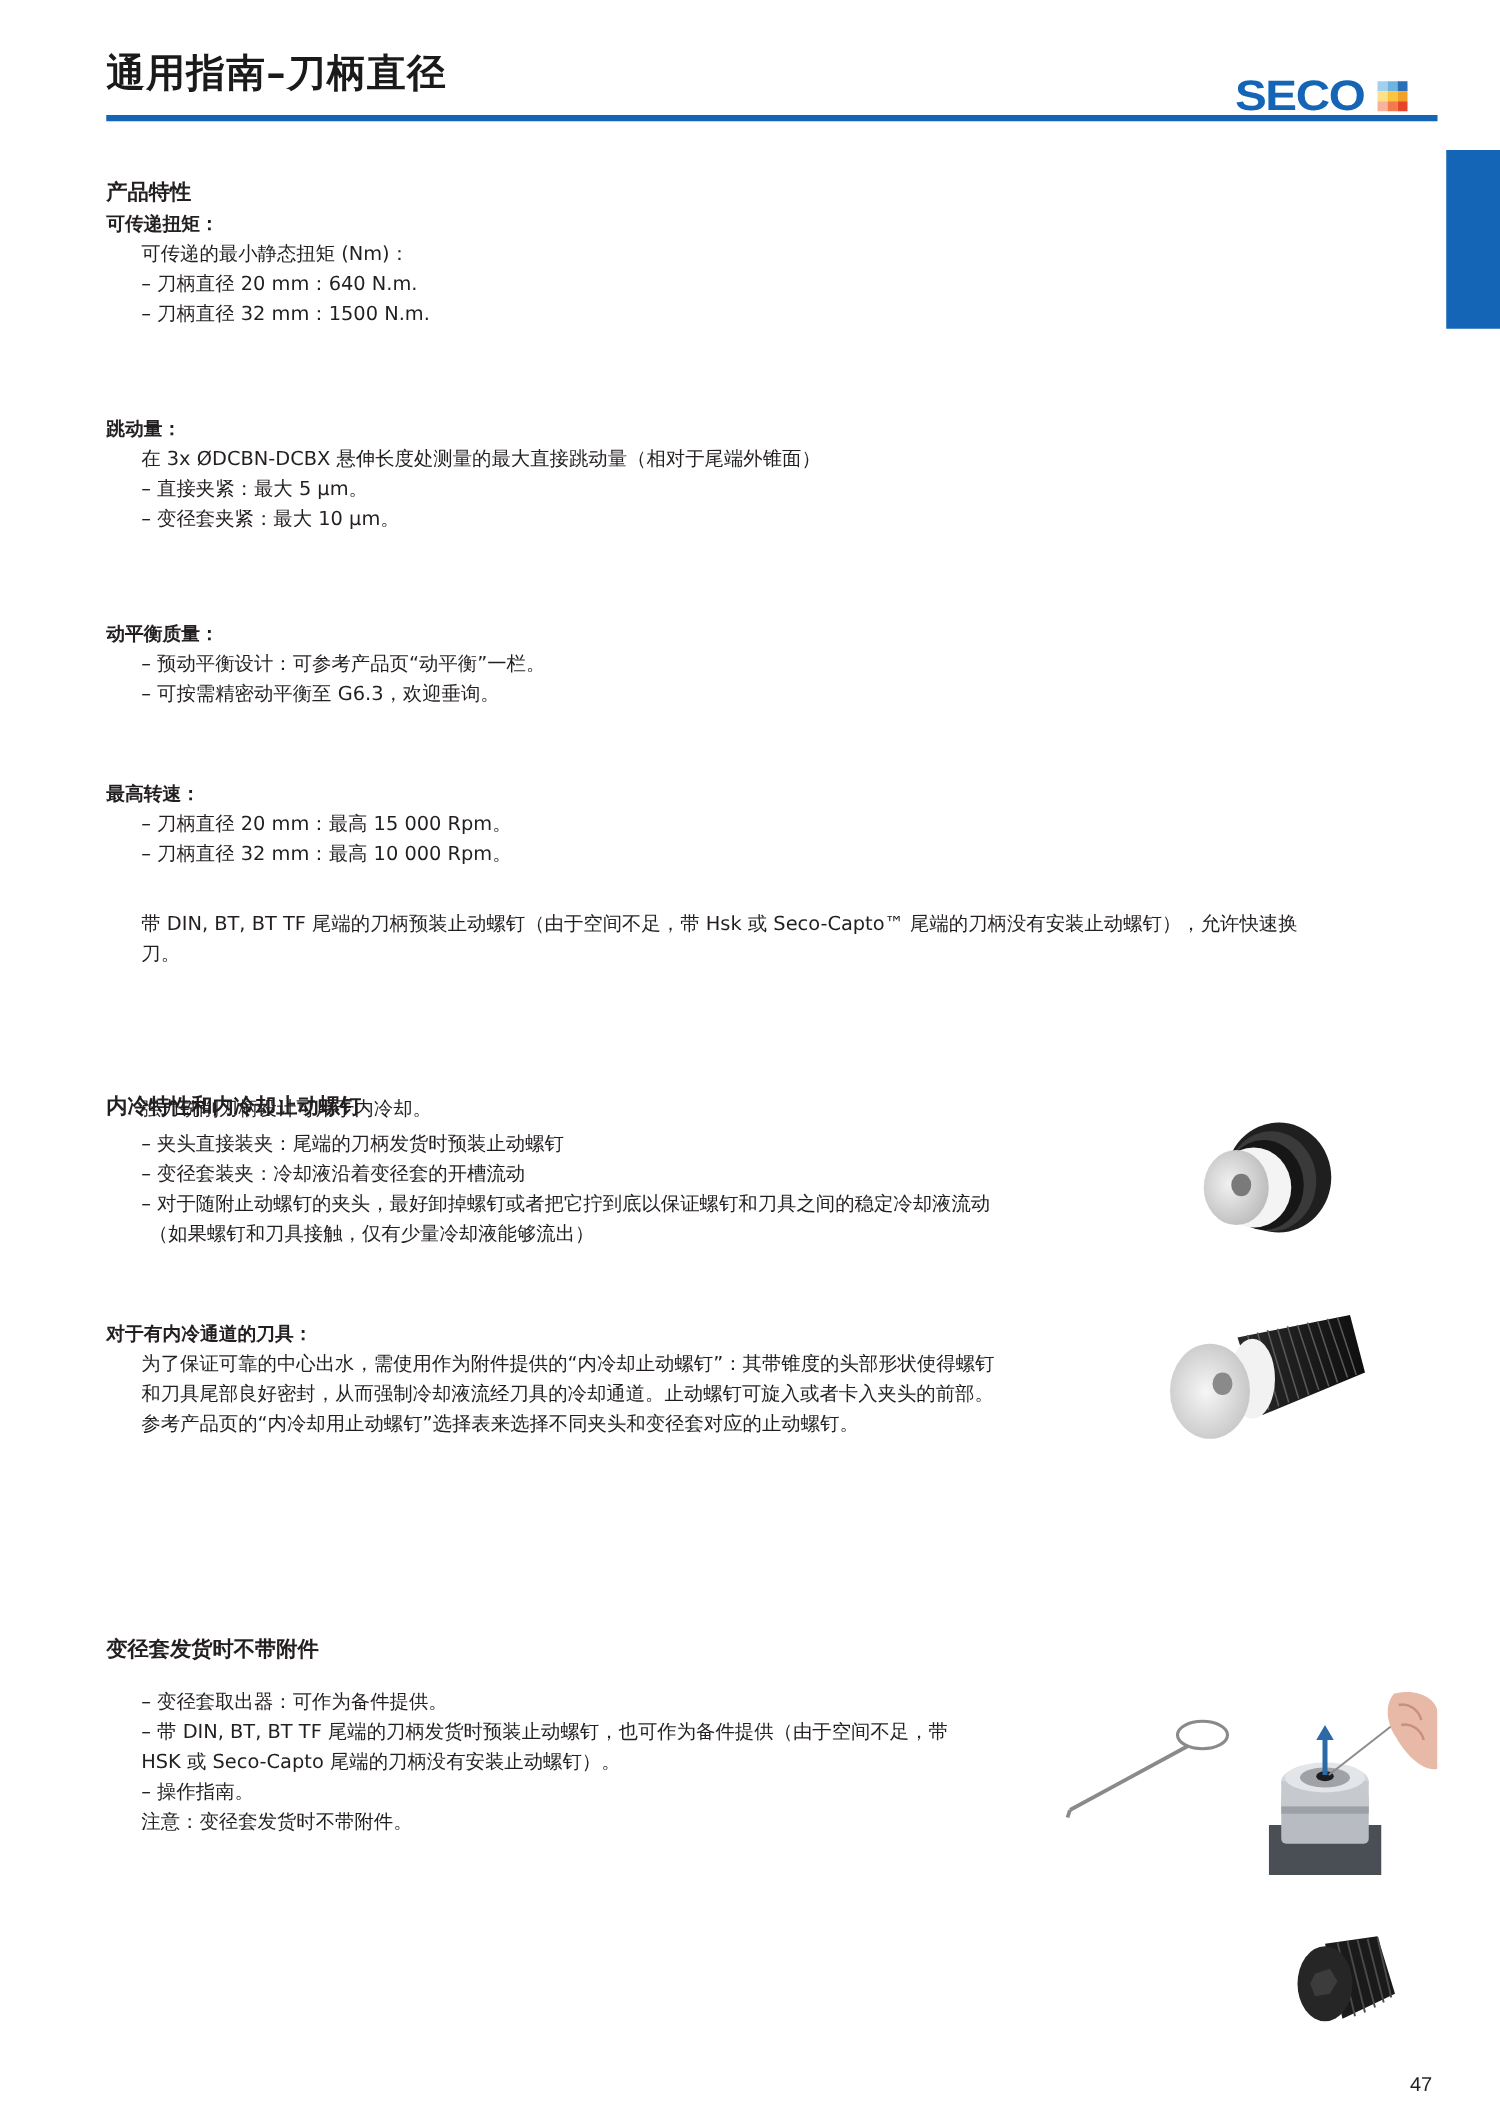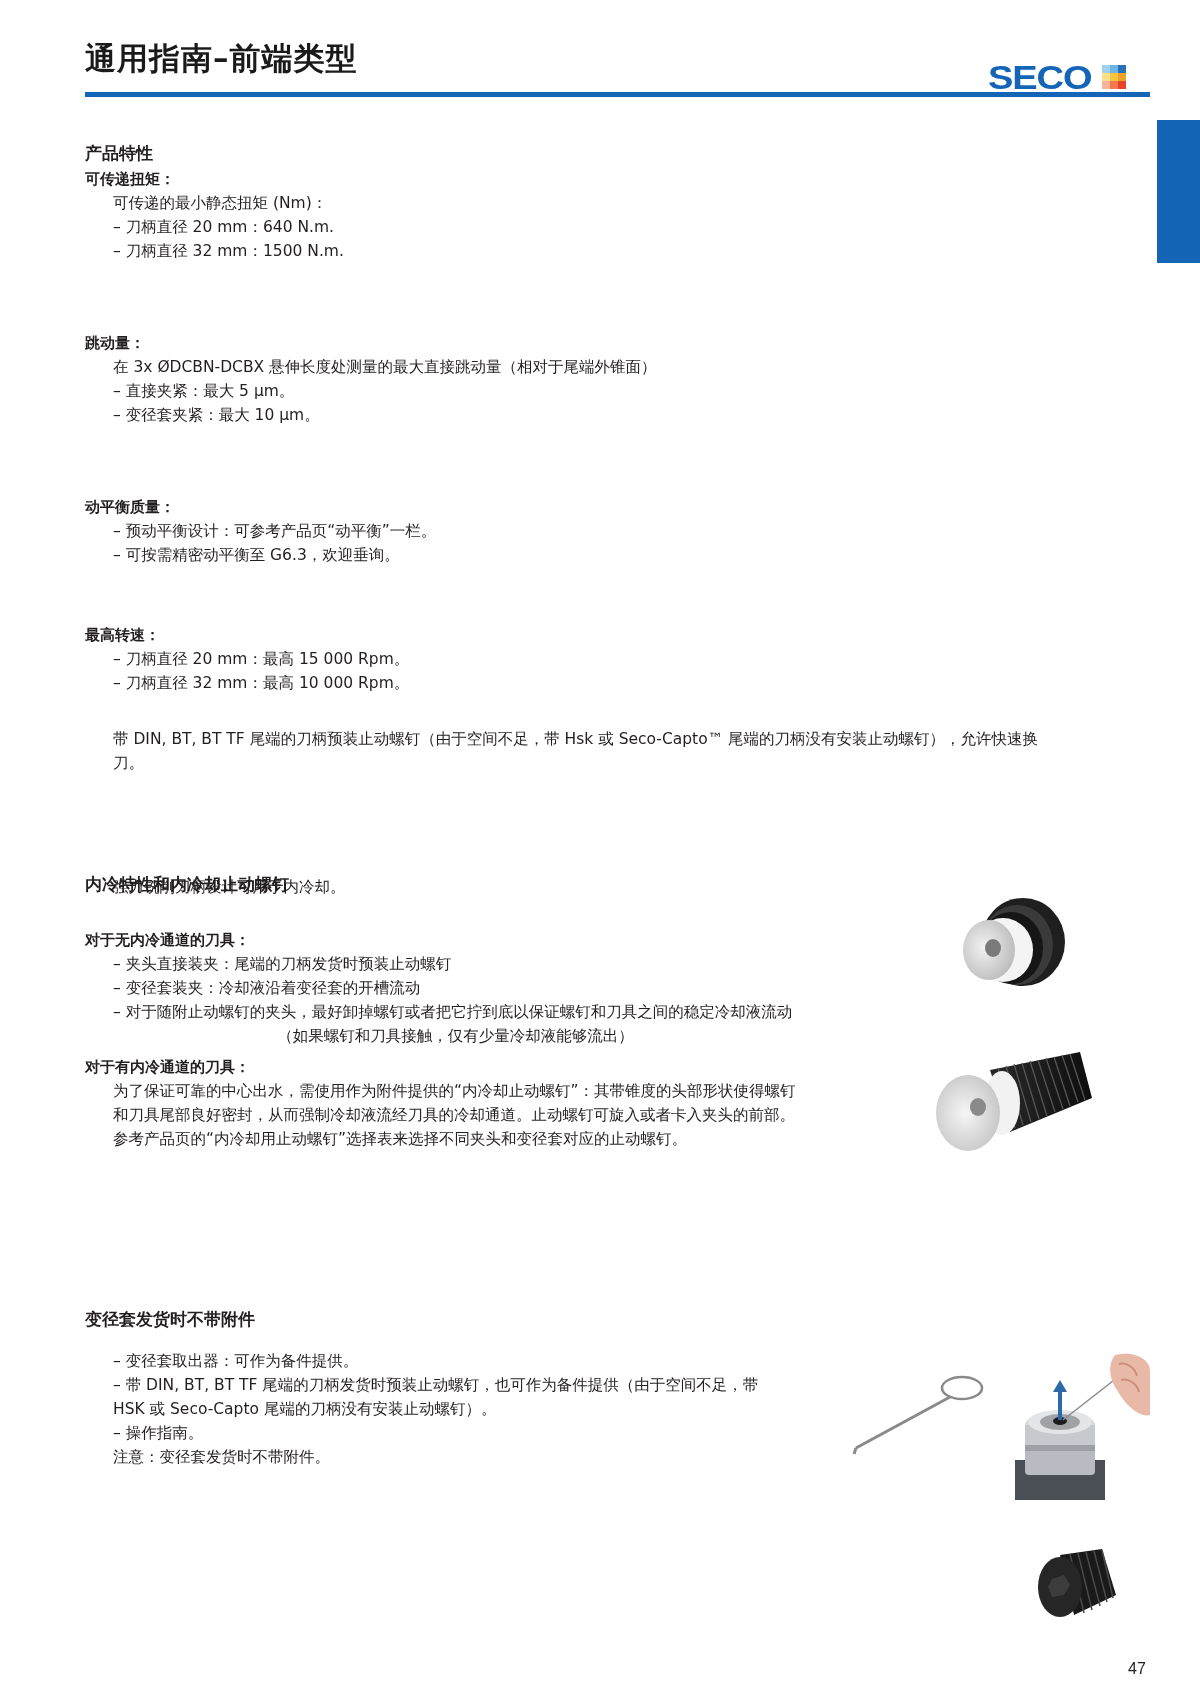--- a/index.html
+++ b/index.html
@@ -42,21 +42,21 @@
 
   .img-box { position: absolute; }
   .page-num {
     left: 1128px; top: 1660px; font-size: 16px;
     font-family: "Liberation Sans", sans-serif; color: #231f20;
   }
 </style>
 </head>
 <body>
 
-<div class="abs title">通用指南–前端类型</div>
+<div class="abs title">通用指南–刀柄直径</div>
 
 <div class="abs logo">
   <span class="logo-text">SECO</span>
   <div class="logo-grid">
     <span style="background:#9fd0ef"></span>
       <span style="background:#6fb3e0"></span>
       <span style="background:#2a6fb8"></span>
     <span style="background:#fde08a"></span>
       <span style="background:#f9c43f"></span>
       <span style="background:#f0a12a"></span>
@@ -99,25 +99,24 @@
 
 <div class="abs block" style="top:727px; width:1040px;">
   <div class="line">带 DIN, BT, BT TF 尾端的刀柄预装止动螺钉（由于空间不足，带 Hsk 或 Seco-Capto™ 尾端的刀柄没有安装止动螺钉），允许快速换</div>
   <div class="line">刀。</div>
 </div>
 
 <div class="abs sec-title" style="left:85px; top:837px;margin-top:36px;">内冷特性和内冷却止动螺钉</div>
 <div class="abs line" style="left:85px; top:875px;">强力铣削刀柄设计可用于内冷却。</div>
 
 <div class="abs block" style="top:903px;">
-  <div class="sub-title">对于无内冷通道的刀具：</div>
   <div class="line">– 夹头直接装夹：尾端的刀柄发货时预装止动螺钉</div>
   <div class="line">– 变径套装夹：冷却液沿着变径套的开槽流动</div>
   <div class="line">– 对于随附止动螺钉的夹头，最好卸掉螺钉或者把它拧到底以保证螺钉和刀具之间的稳定冷却液流动</div>
-  <div class="line" style="padding-left:6px;text-align:center;">（如果螺钉和刀具接触，仅有少量冷却液能够流出）</div>
+  <div class="line" style="padding-left:6px;">（如果螺钉和刀具接触，仅有少量冷却液能够流出）</div>
 </div>
 
 <div class="abs block" style="top:1030px;">
   <div class="sub-title">对于有内冷通道的刀具：</div>
   <div class="line">为了保证可靠的中心出水，需使用作为附件提供的“内冷却止动螺钉”：其带锥度的头部形状使得螺钉</div>
   <div class="line">和刀具尾部良好密封，从而强制冷却液流经刀具的冷却通道。止动螺钉可旋入或者卡入夹头的前部。</div>
   <div class="line">参考产品页的“内冷却用止动螺钉”选择表来选择不同夹头和变径套对应的止动螺钉。</div>
 </div>
 
 <div class="img-box" style="left:945px; top:890px; width:130px; height:105px;">

